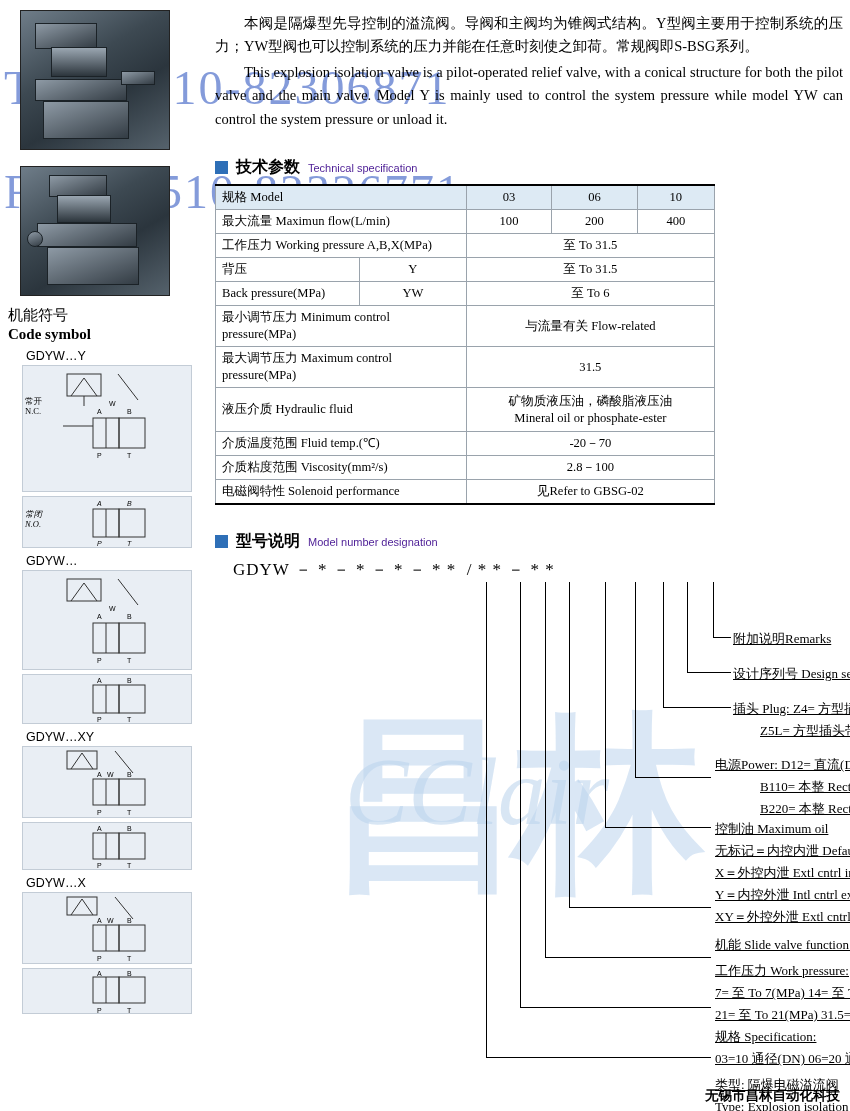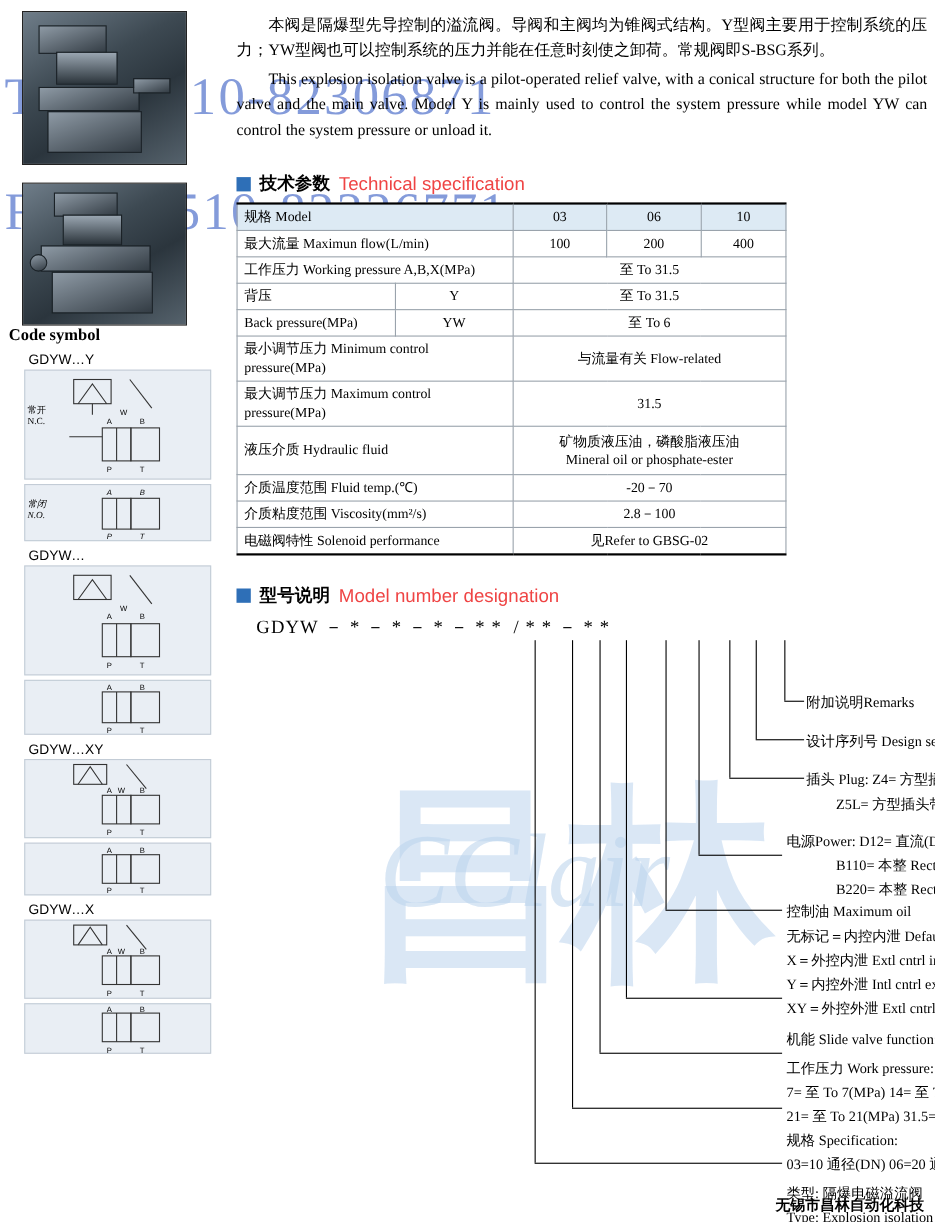--- a/index.html
+++ b/index.html
@@ -56,40 +56,41 @@
   }
   .sym-side { position:absolute; left:2px; font-size:8.5px; line-height:10px; }
   svg { display:block; }
   
   .right-col { position:absolute; left:215px; top:12px; width:628px; }
   .para { font-size:14.5px; line-height:1.62; text-align:justify; text-indent:2em; margin:0 0 2px 0; }
   .para.en { font-family:"Liberation Serif", serif; }
   .sec-head { display:flex; align-items:center; margin:26px 0 6px 0; }
   .sec-mark { width:13px; height:13px; background:#2e6fb7; margin-right:8px; }
   .sec-cn { font-size:16px; font-weight:bold; color:#000; margin-right:8px; }
-  .sec-en { font-size:17px; color:#ef4444; font-family:"Liberation Sans", sans-serif; }
+  .sec-en { font-size:11px; color:#4c1d95; font-family:"Liberation Sans", sans-serif; }
   
   table.spec { border-collapse:collapse; width:500px; font-size:12.6px; }
   table.spec td {
     border:1px solid #9aa3ac; padding:3px 6px; vertical-align:middle; line-height:1.35;
   }
   table.spec tr.top td { border-top:2px solid #000; }
   table.spec tr.hdr td { background:#ddeaf4; }
   table.spec tr.last td { border-bottom:2px solid #000; }
   .c { text-align:center; }
   
   .model-area { position:relative; margin-top:4px; height:520px; }
   .model-code {
     position:absolute; left:18px; top:0; font-size:17px; letter-spacing:1px;
     font-family:"Liberation Serif", serif; white-space:pre;
   }
   .mline { position:absolute; background:#000; }
   .mtext {
     position:absolute; font-size:13px; line-height:1.42; white-space:nowrap;
     font-family:"Liberation Serif", serif;
+    text-decoration:underline;
   }
   .footer {
     position:absolute; right:10px; bottom:6px; font-size:13.5px; font-weight:bold;
     font-family:"Liberation Serif", serif;
   }
 </style>
 </head>
 <body>
 
 <div class="wm-tel">Tel：0510-82306871</div>
@@ -108,25 +109,26 @@
   </div>
 
   <div class="photo p2">
     <div class="blk" style="left:28px;top:8px;width:58px;height:22px;"></div>
     <div class="blk coil" style="left:36px;top:28px;width:54px;height:28px;"></div>
     <div class="blk" style="left:16px;top:56px;width:100px;height:24px;"></div>
     <div class="blk" style="left:26px;top:80px;width:92px;height:38px;"></div>
     <div class="blk" style="left:6px;top:64px;width:16px;height:16px;border-radius:50%;"></div>
   </div>
 
+  <div class="sym-title-cn">机能符号</div>
   <div class="sym-title-en">Code symbol</div>
 
   <div class="sym-group">
     <div class="sym-label">GDYW…Y</div>
-    <div class="sym-box" style="height:100px;">
+    <div class="sym-box" style="height:127px;">
       <div class="sym-side" style="top:30px;">常开<br>N.C.</div>
       <svg width="170" height="100" viewBox="0 0 170 100">
         <rect x="44" y="8" width="34" height="22" fill="none" stroke="#333" stroke-width="1"></rect>
         <path d="M48 30 L61 12 L74 30" fill="none" stroke="#333" stroke-width="1"></path>
         <line x1="61" y1="30" x2="61" y2="40" stroke="#333" stroke-width="1"></line>
         <line x1="95" y1="8" x2="115" y2="34" stroke="#333" stroke-width="1"></line>
         <text x="86" y="40" font-size="7" font-family="Liberation Sans">W</text>
         <rect x="70" y="52" width="26" height="30" fill="none" stroke="#333" stroke-width="1"></rect>
         <rect x="96" y="52" width="26" height="30" fill="none" stroke="#333" stroke-width="1"></rect>
         <line x1="83" y1="52" x2="83" y2="82" stroke="#333" stroke-width="1"></line>

